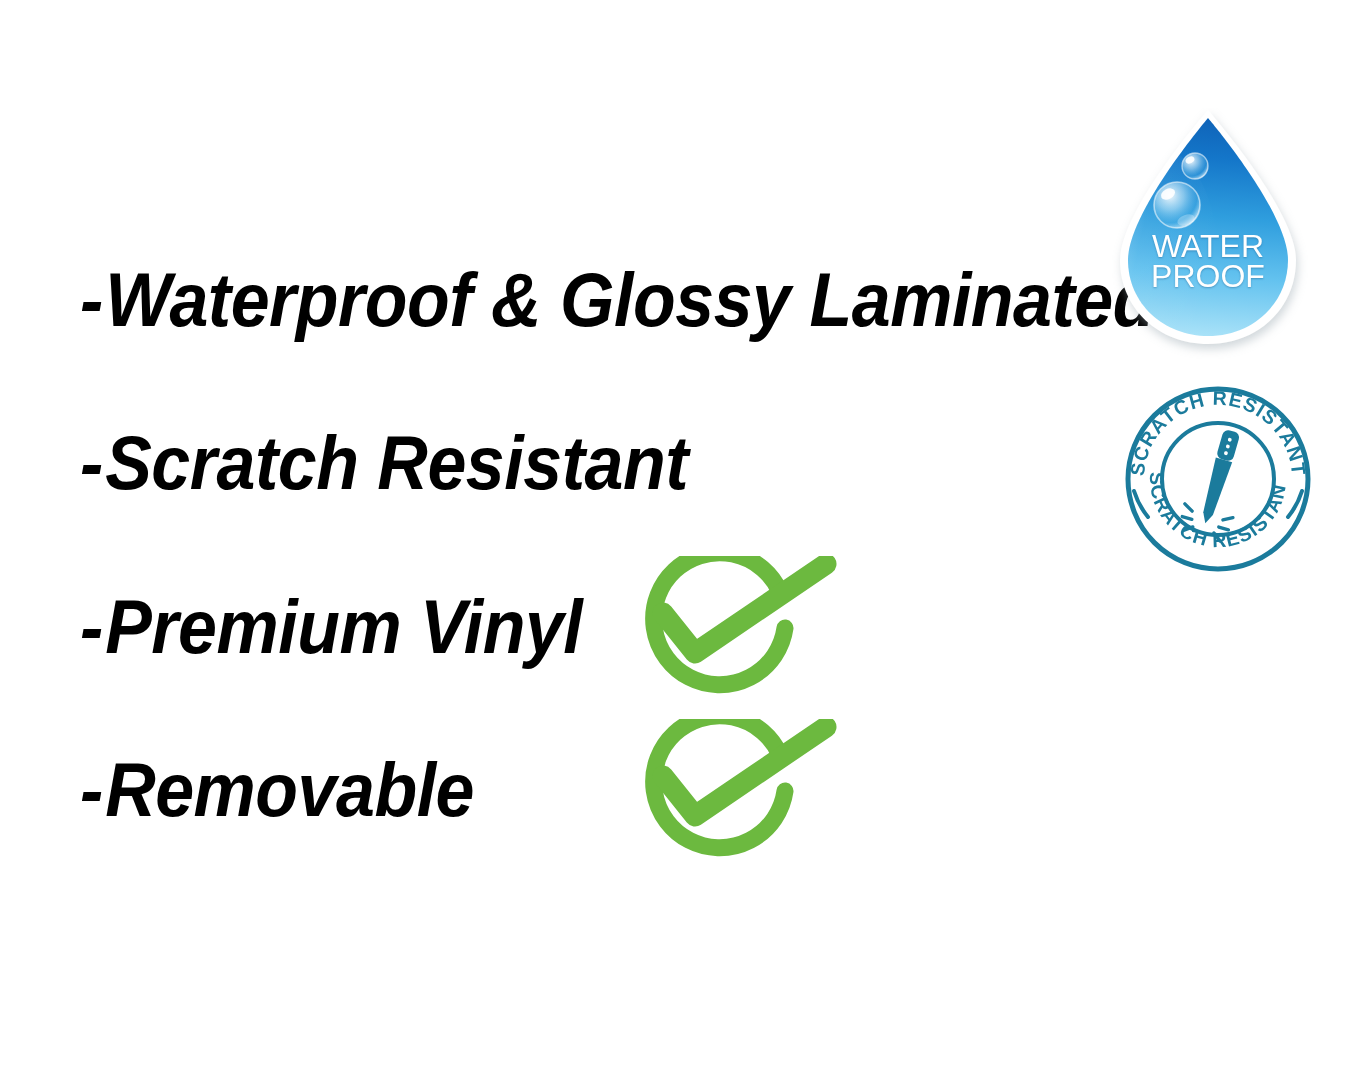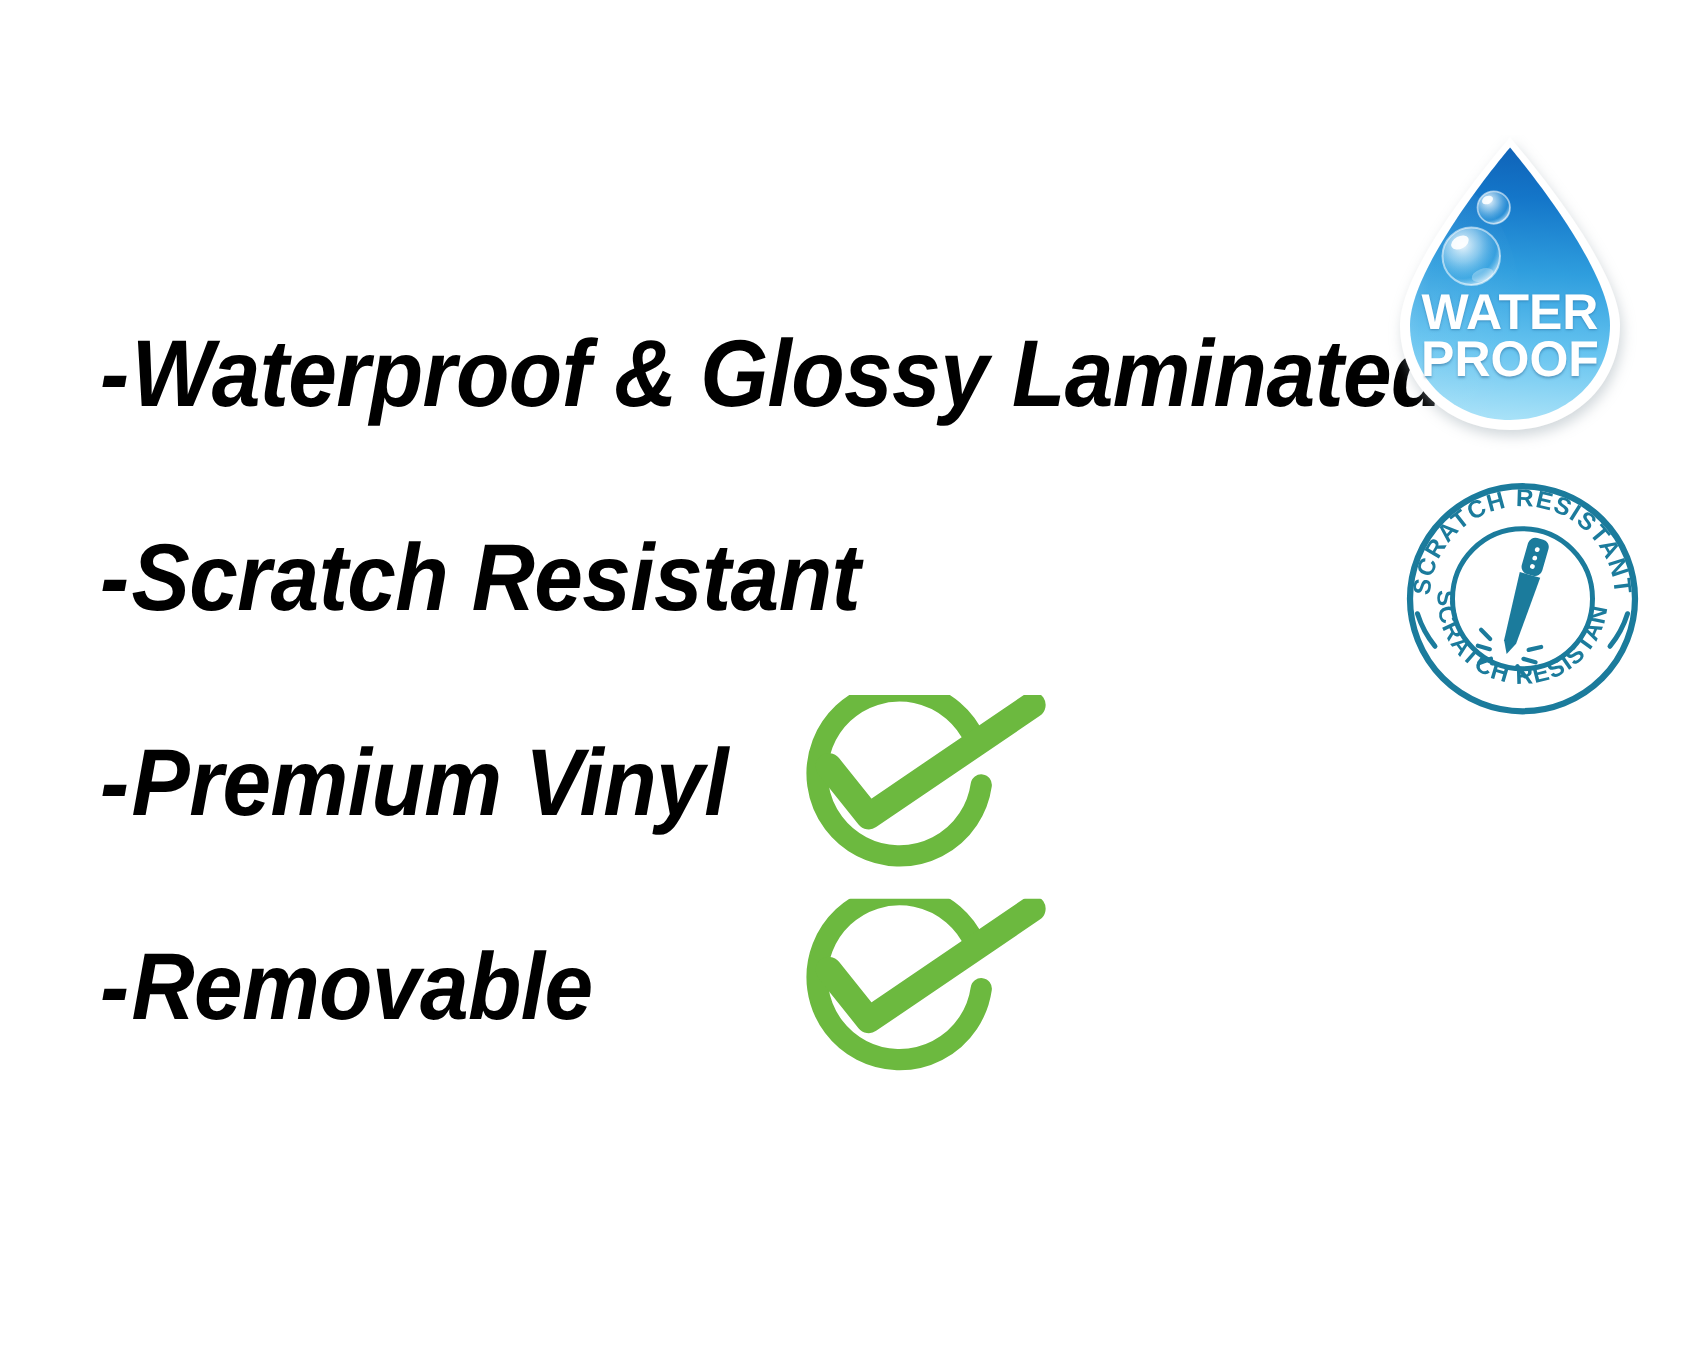--- a/index.html
+++ b/index.html
@@ -59,22 +59,22 @@
   }
   .badge-waterproof svg { display: block; width: 100%; height: 100%; }
   .drop-text {
     position: absolute;
     left: 0;
     top: 123px;
     width: 204px;
     text-align: center;
     color: #ffffff;
     font-family: "Liberation Sans", "DejaVu Sans", sans-serif;
-    font-weight: 700;
-    font-size: 40px;
+    font-weight: 400;
+    font-size: 32px;
     line-height: 0.95;
     letter-spacing: 0px;
     text-shadow: 0 1px 2px rgba(8,60,110,0.35);
     pointer-events: none;
   }
   .drop-text span { display: block; }
 
   
   .badge-scratch {
     position: absolute;

